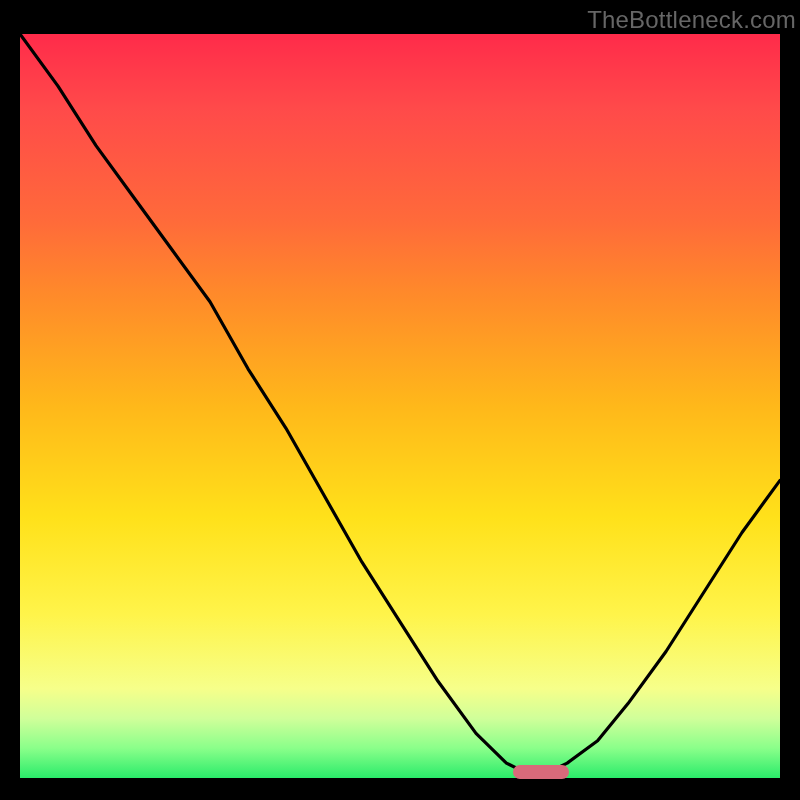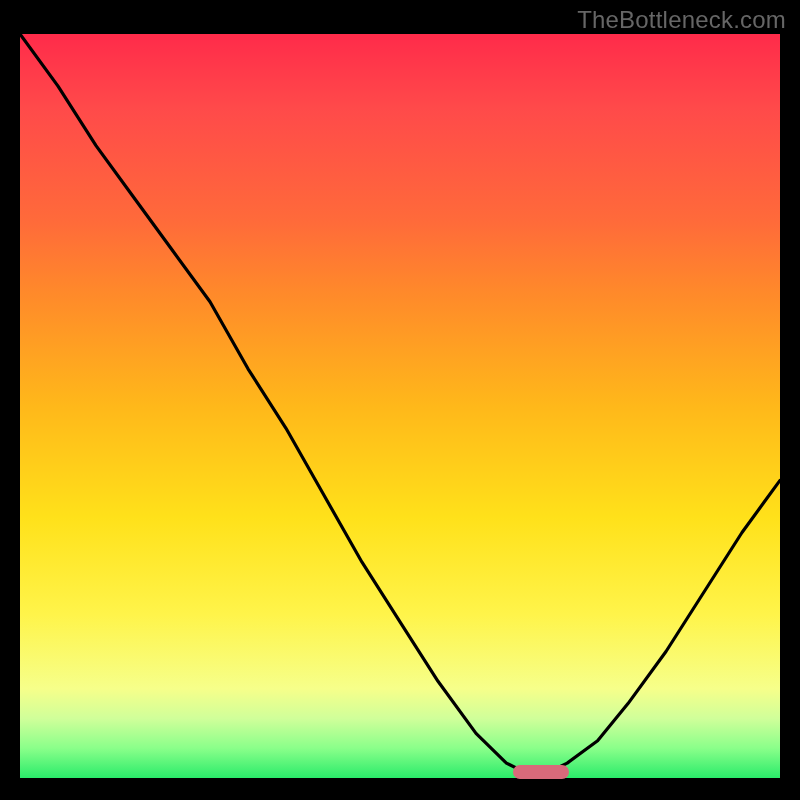--- a/index.html
+++ b/index.html
@@ -11,21 +11,21 @@
     position: relative;
     font-family: Arial, Helvetica, sans-serif;
   }
   .frame {
     position: absolute;
     inset: 0;
   }
   .watermark {
     position: absolute;
     top: 6px;
-    right: 14px;
+    right: 4px;
     color: #666;
     font-size: 24px;
     font-weight: 500;
     letter-spacing: 0.2px;
   }
   .plot-area {
     position: absolute;
     left: 20px;
     top: 34px;
     width: 760px;

